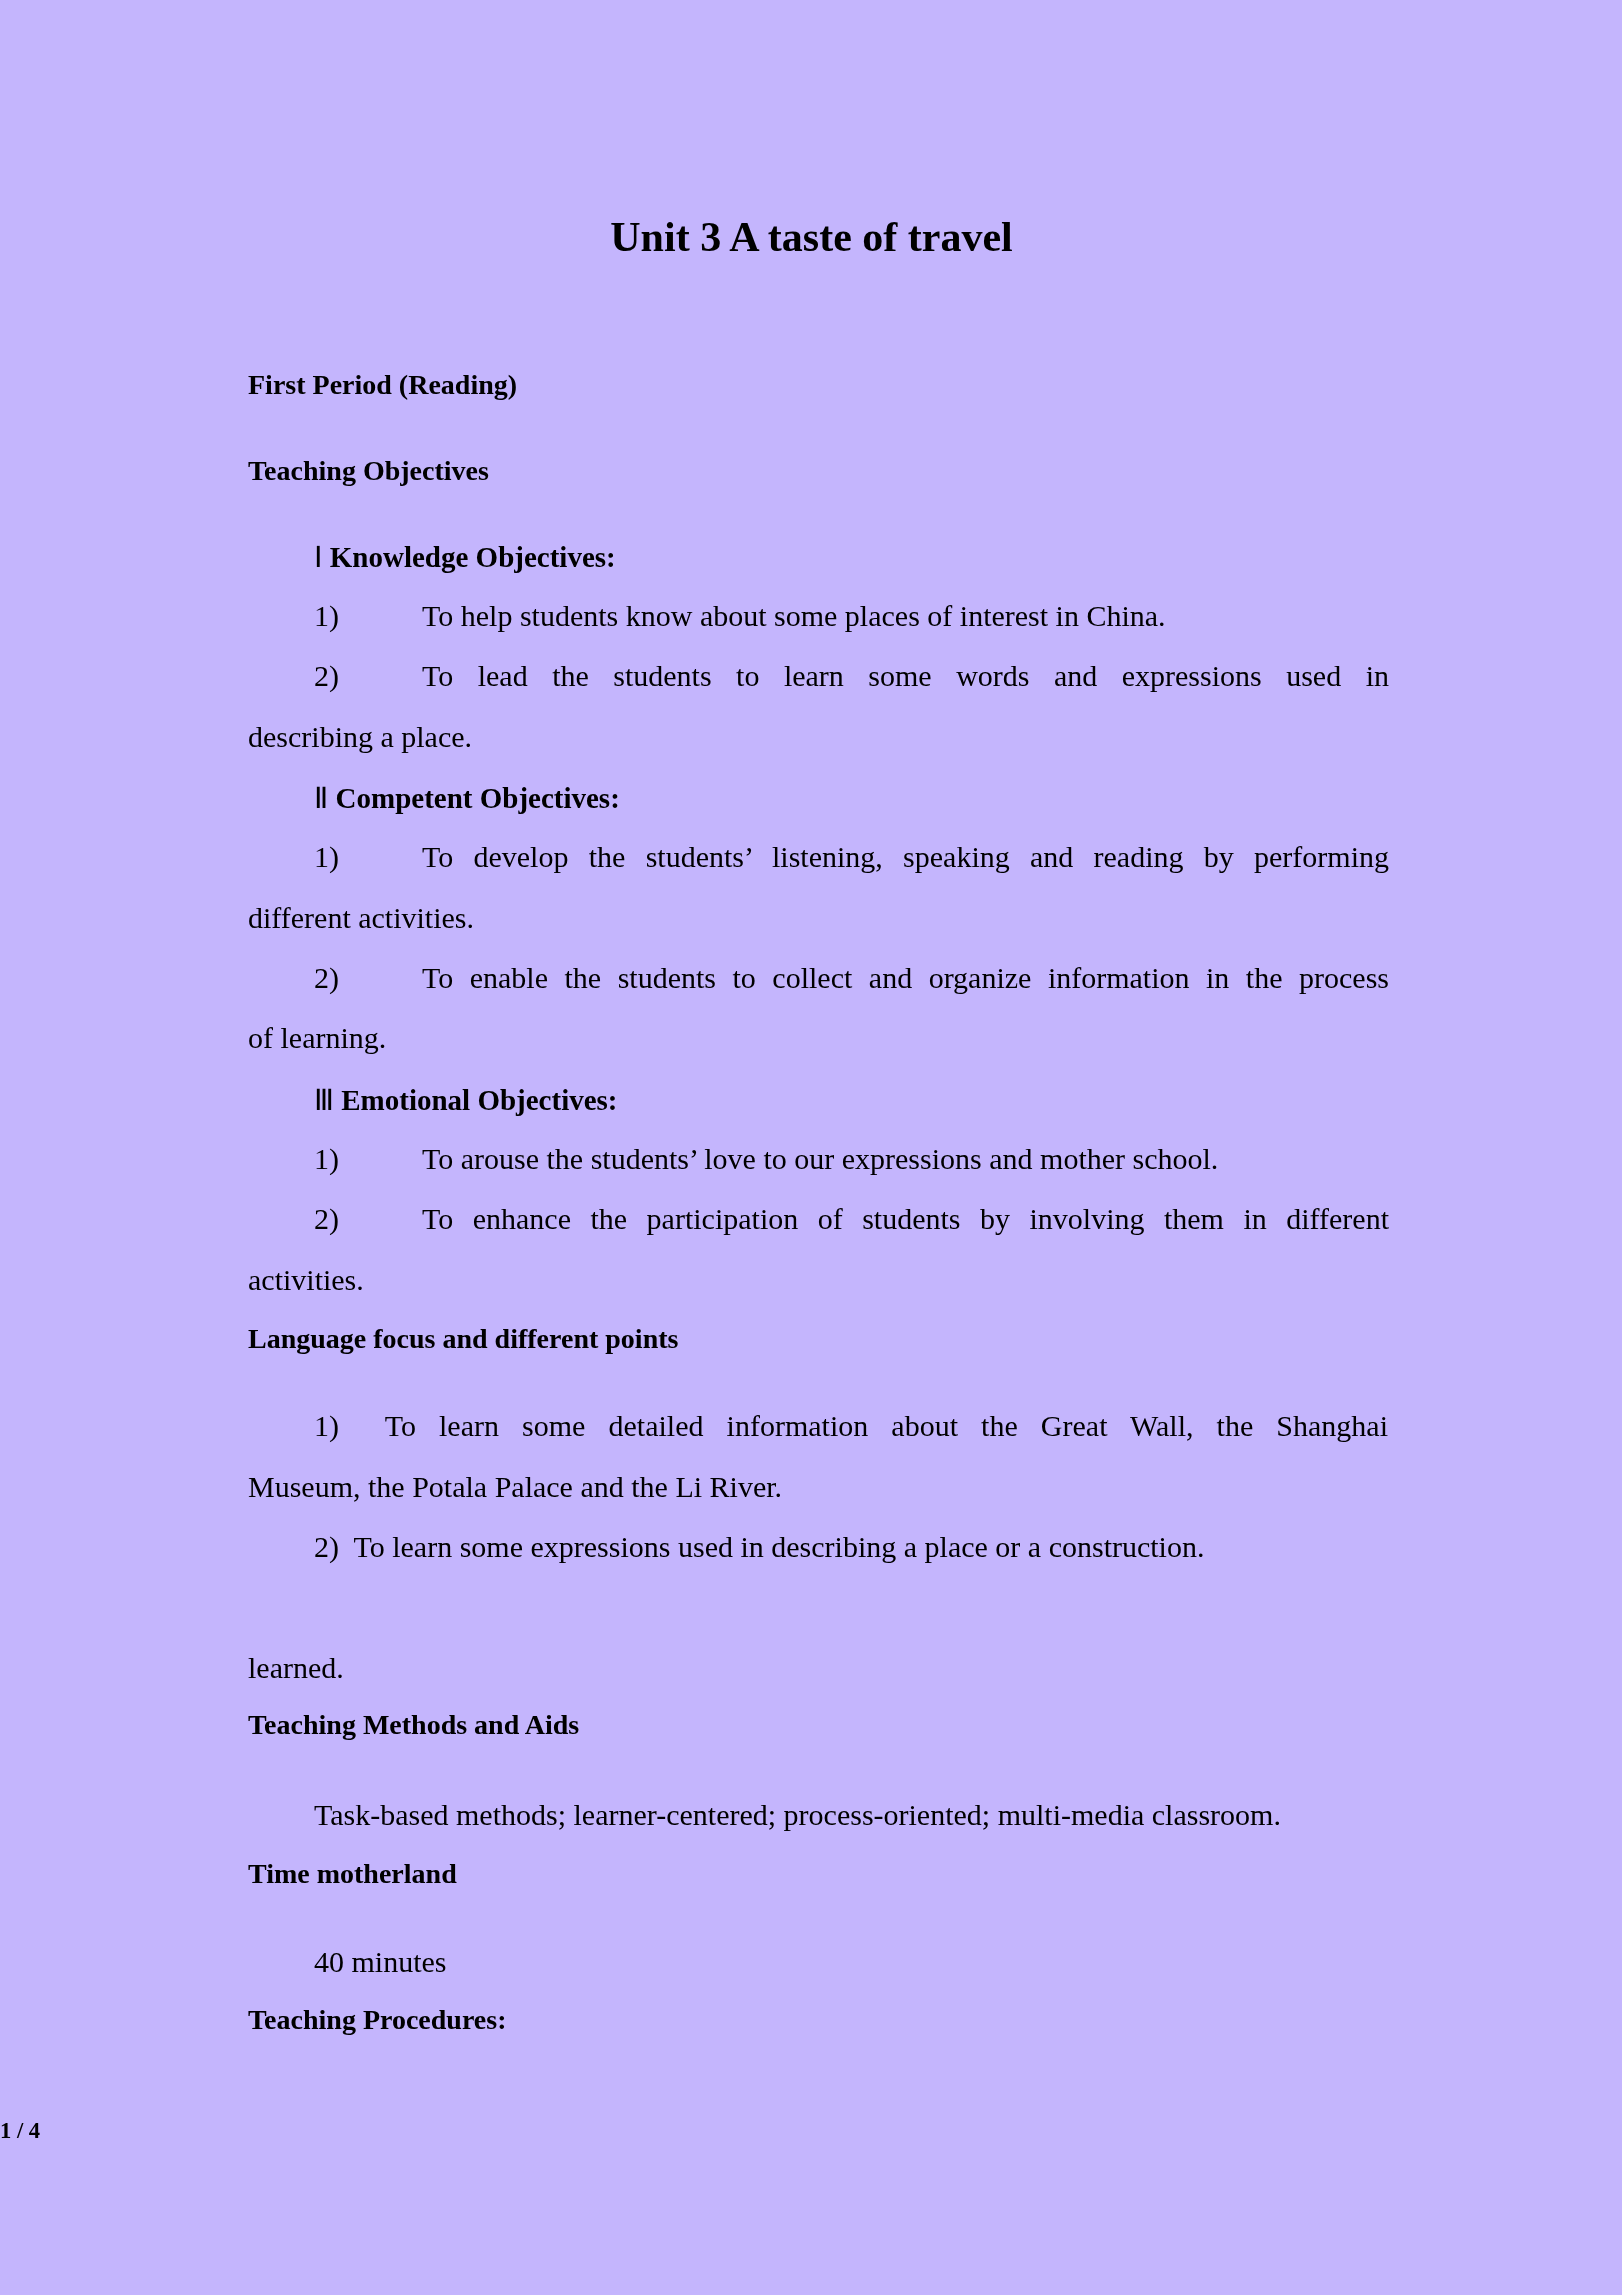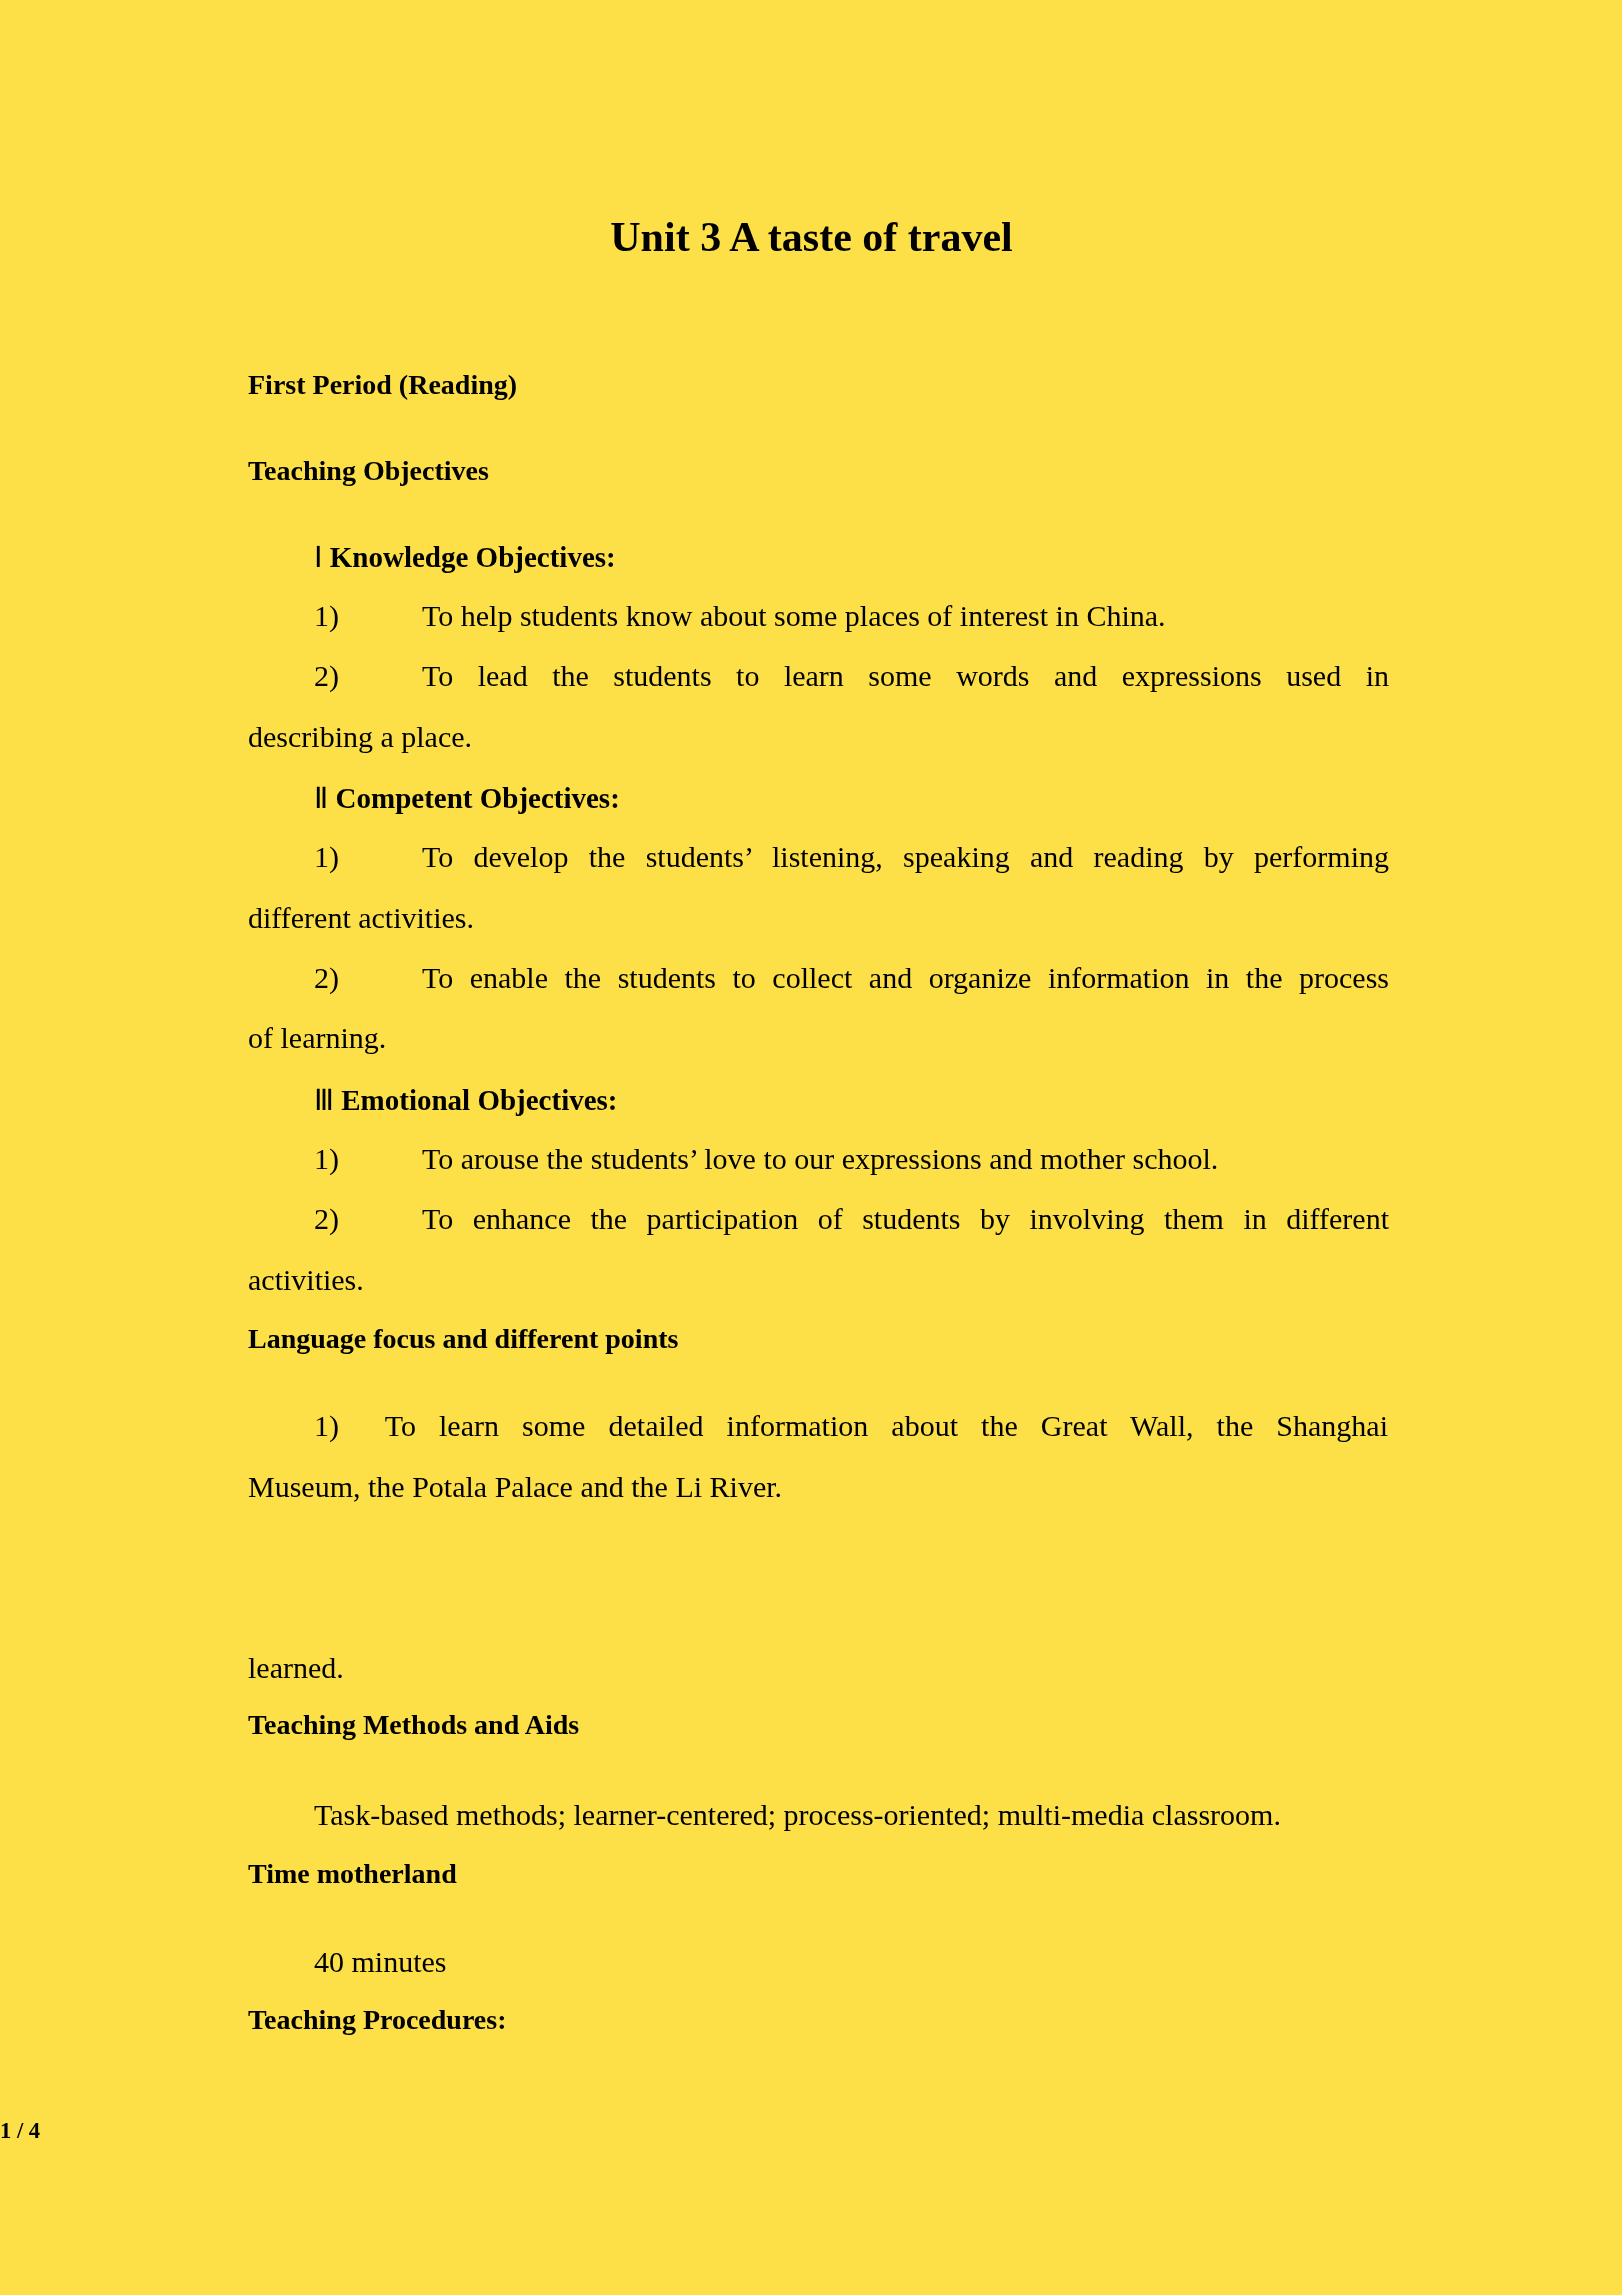--- a/index.html
+++ b/index.html
@@ -1,17 +1,17 @@
 <!DOCTYPE html>
 <html style="font-size:10.6px"><head>
 <meta charset="utf-8">
 <style>
   html, body { margin: 0; padding: 0; background: #ffffff; }
   body { width: 1623px; height: 2295px; position: relative; overflow: hidden; font-family: "Liberation Serif", serif; color: #000; }
-  .page { position: absolute; left: 0; top: 0; width: 1623px; height: 2295px; background: #fde047; }
+  .page { position: absolute; left: 0; top: 0; width: 1623px; height: 2295px; background: #c4b5fd; }
   .ln { position: absolute; white-space: nowrap; line-height: 1; }
   .title { font-size: 42px; font-weight: bold; left: 0; width: 1623px; text-align: center; top: 216px; }
   .h { font-size: 28px; font-weight: bold; left: 248px; }
   .sub { font-size: 29px; left: 314px; }
   .sub .roman { font-weight: normal; }
   .sub .lbl { font-weight: bold; }
   .body { font-size: 30px; }
   .num { left: 314px; }
   .txt { left: 422px; }
   .just { left: 422px; width: 967px; text-align: justify; text-align-last: justify; white-space: normal; }
@@ -66,20 +66,24 @@
   <div class="ln body cont" style="top:1265px;">activities.</div>
 
   <div class="ln h" style="top:1325px;">Language focus and different points</div>
 
   <div class="ln body fl-num fl-just" style="top:1411px;">
     <span>1)</span>&nbsp;
     <span>To learn some detailed information about the Great Wall, the Shanghai</span>
   </div>
   <div class="ln body cont" style="top:1472px;">Museum, the Potala Palace and the Li River.</div>
 
+  <div class="ln body fl-num" style="top:1532px;">
+    <span>2)</span>&nbsp;
+    <span>To learn some expressions used in describing a place or a construction.</span>
+  </div>
 
   <div class="ln body cont" style="top:1653px;">learned.</div>
 
   <div class="ln h" style="top:1711px;">Teaching Methods and Aids</div>
   <div class="ln body" style="top:1800px; left:314px;">Task-based methods; learner-centered; process-oriented; multi-media classroom.</div>
 
   <div class="ln h" style="top:1860px;">Time motherland</div>
   <div class="ln body" style="top:1947px; left:314px;">40 minutes</div>
 
   <div class="ln h" style="top:2006px;">Teaching Procedures:</div>

